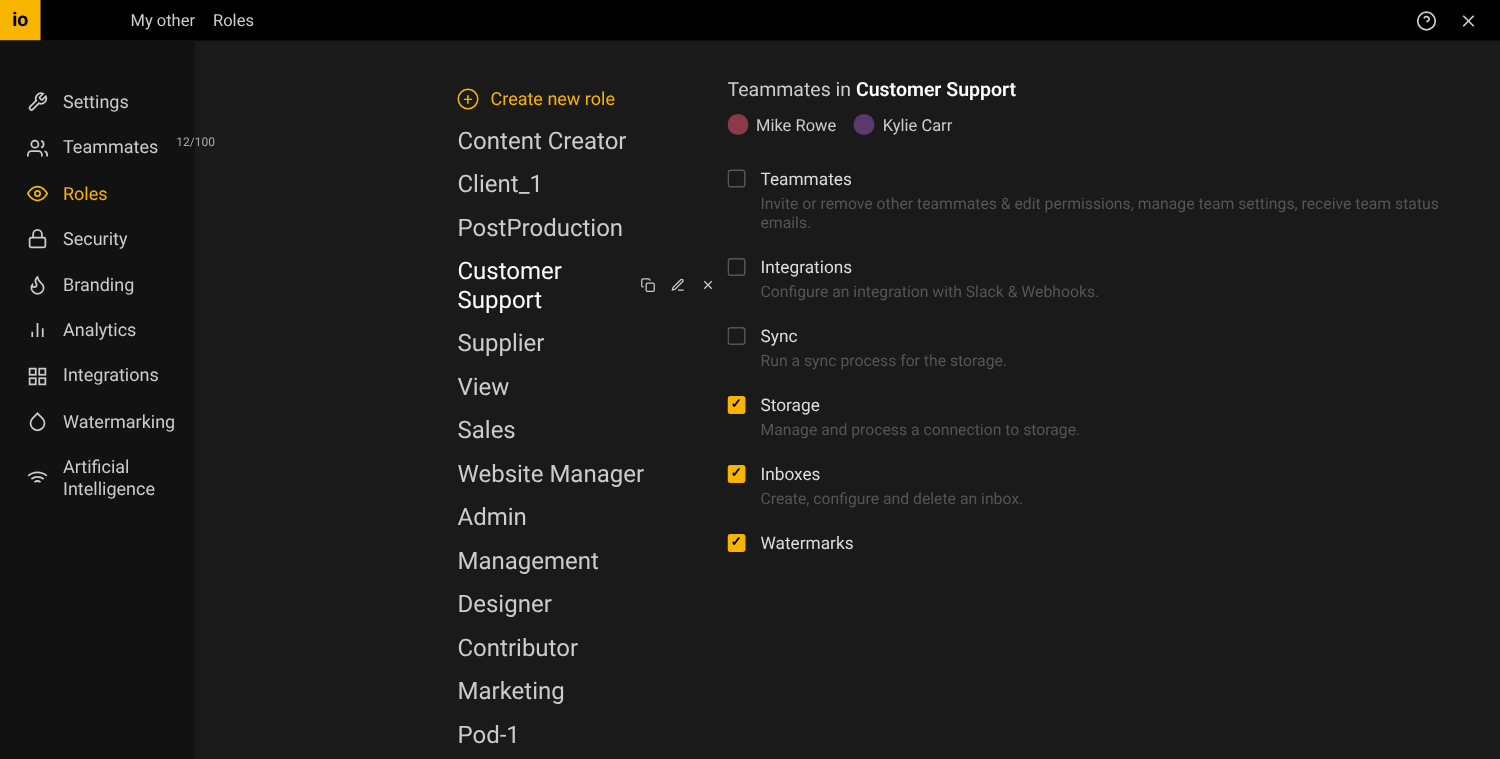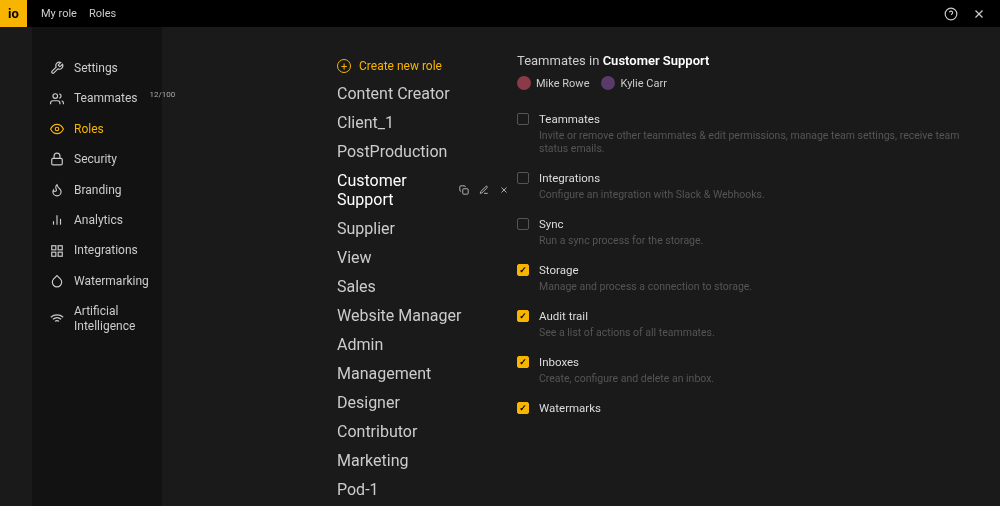--- a/index.html
+++ b/index.html
@@ -11,20 +11,21 @@
   color: #ccc;
   overflow: hidden;
   position: relative;
 }
 .topbar {
   height: 27px;
   background: #000;
   display: flex;
   align-items: center;
   padding: 0 0 0 0;
+  gap: 46px;
 }
 .logo {
   width: 27px;
   height: 27px;
   background: #f7b500;
   display: flex;
   align-items: center;
   justify-content: center;
   font-weight: bold;
   color: #000;
@@ -47,21 +48,21 @@
 }
 .top-icon {
   width: 14px;
   height: 14px;
   display: flex;
   align-items: center;
   justify-content: center;
   color: #ccc;
   cursor: pointer;
 }
-.layout { display: flex; height: calc(100% - 27px); margin-left: 32px; }
+.layout { display: flex; height: calc(100% - 27px); }
 .sidebar {
   width: 130px;
   background: #121212;
   padding: 26px 0;
 }
 .side-item {
   display: flex;
   align-items: center;
   gap: 10px;
   padding: 8px 10px 8px 18px;
@@ -203,21 +204,21 @@
 ::-webkit-scrollbar { width: 6px; }
 ::-webkit-scrollbar-track { background: transparent; }
 ::-webkit-scrollbar-thumb { background: #333; border-radius: 3px; }
 </style>
 </head>
 <body>
 
 <div class="topbar">
   <div class="logo">io</div>
   <div class="breadcrumb">
-    <span>My role</span>
+    <span>My other</span>
     <span>Roles</span>
   </div>
   <div class="topbar-right">
     <div class="top-icon">
       <svg width="14" height="14" viewBox="0 0 24 24" fill="none" stroke="currentColor" stroke-width="2">
           <circle cx="12" cy="12" r="10"></circle>
           <path d="M9.1 9a3 3 0 0 1 5.8 1c0 2-3 3-3 3"></path>
           <line x1="12" y1="17" x2="12" y2="17"></line>
         </svg>
     </div>
@@ -428,27 +429,20 @@
         <div class="perm">
           <div class="perm-check checked"></div>
           <div class="perm-body">
             <div class="perm-title">Storage</div>
             <div class="perm-desc">Manage and process a connection to storage.</div>
           </div>
         </div>
         <div class="perm">
           <div class="perm-check checked"></div>
           <div class="perm-body">
-            <div class="perm-title">Audit trail</div>
-            <div class="perm-desc">See a list of actions of all teammates.</div>
-          </div>
-        </div>
-        <div class="perm">
-          <div class="perm-check checked"></div>
-          <div class="perm-body">
             <div class="perm-title">Inboxes</div>
             <div class="perm-desc">Create, configure and delete an inbox.</div>
           </div>
         </div>
         <div class="perm">
           <div class="perm-check checked"></div>
           <div class="perm-body">
             <div class="perm-title">Watermarks</div>
           </div>
         </div>

